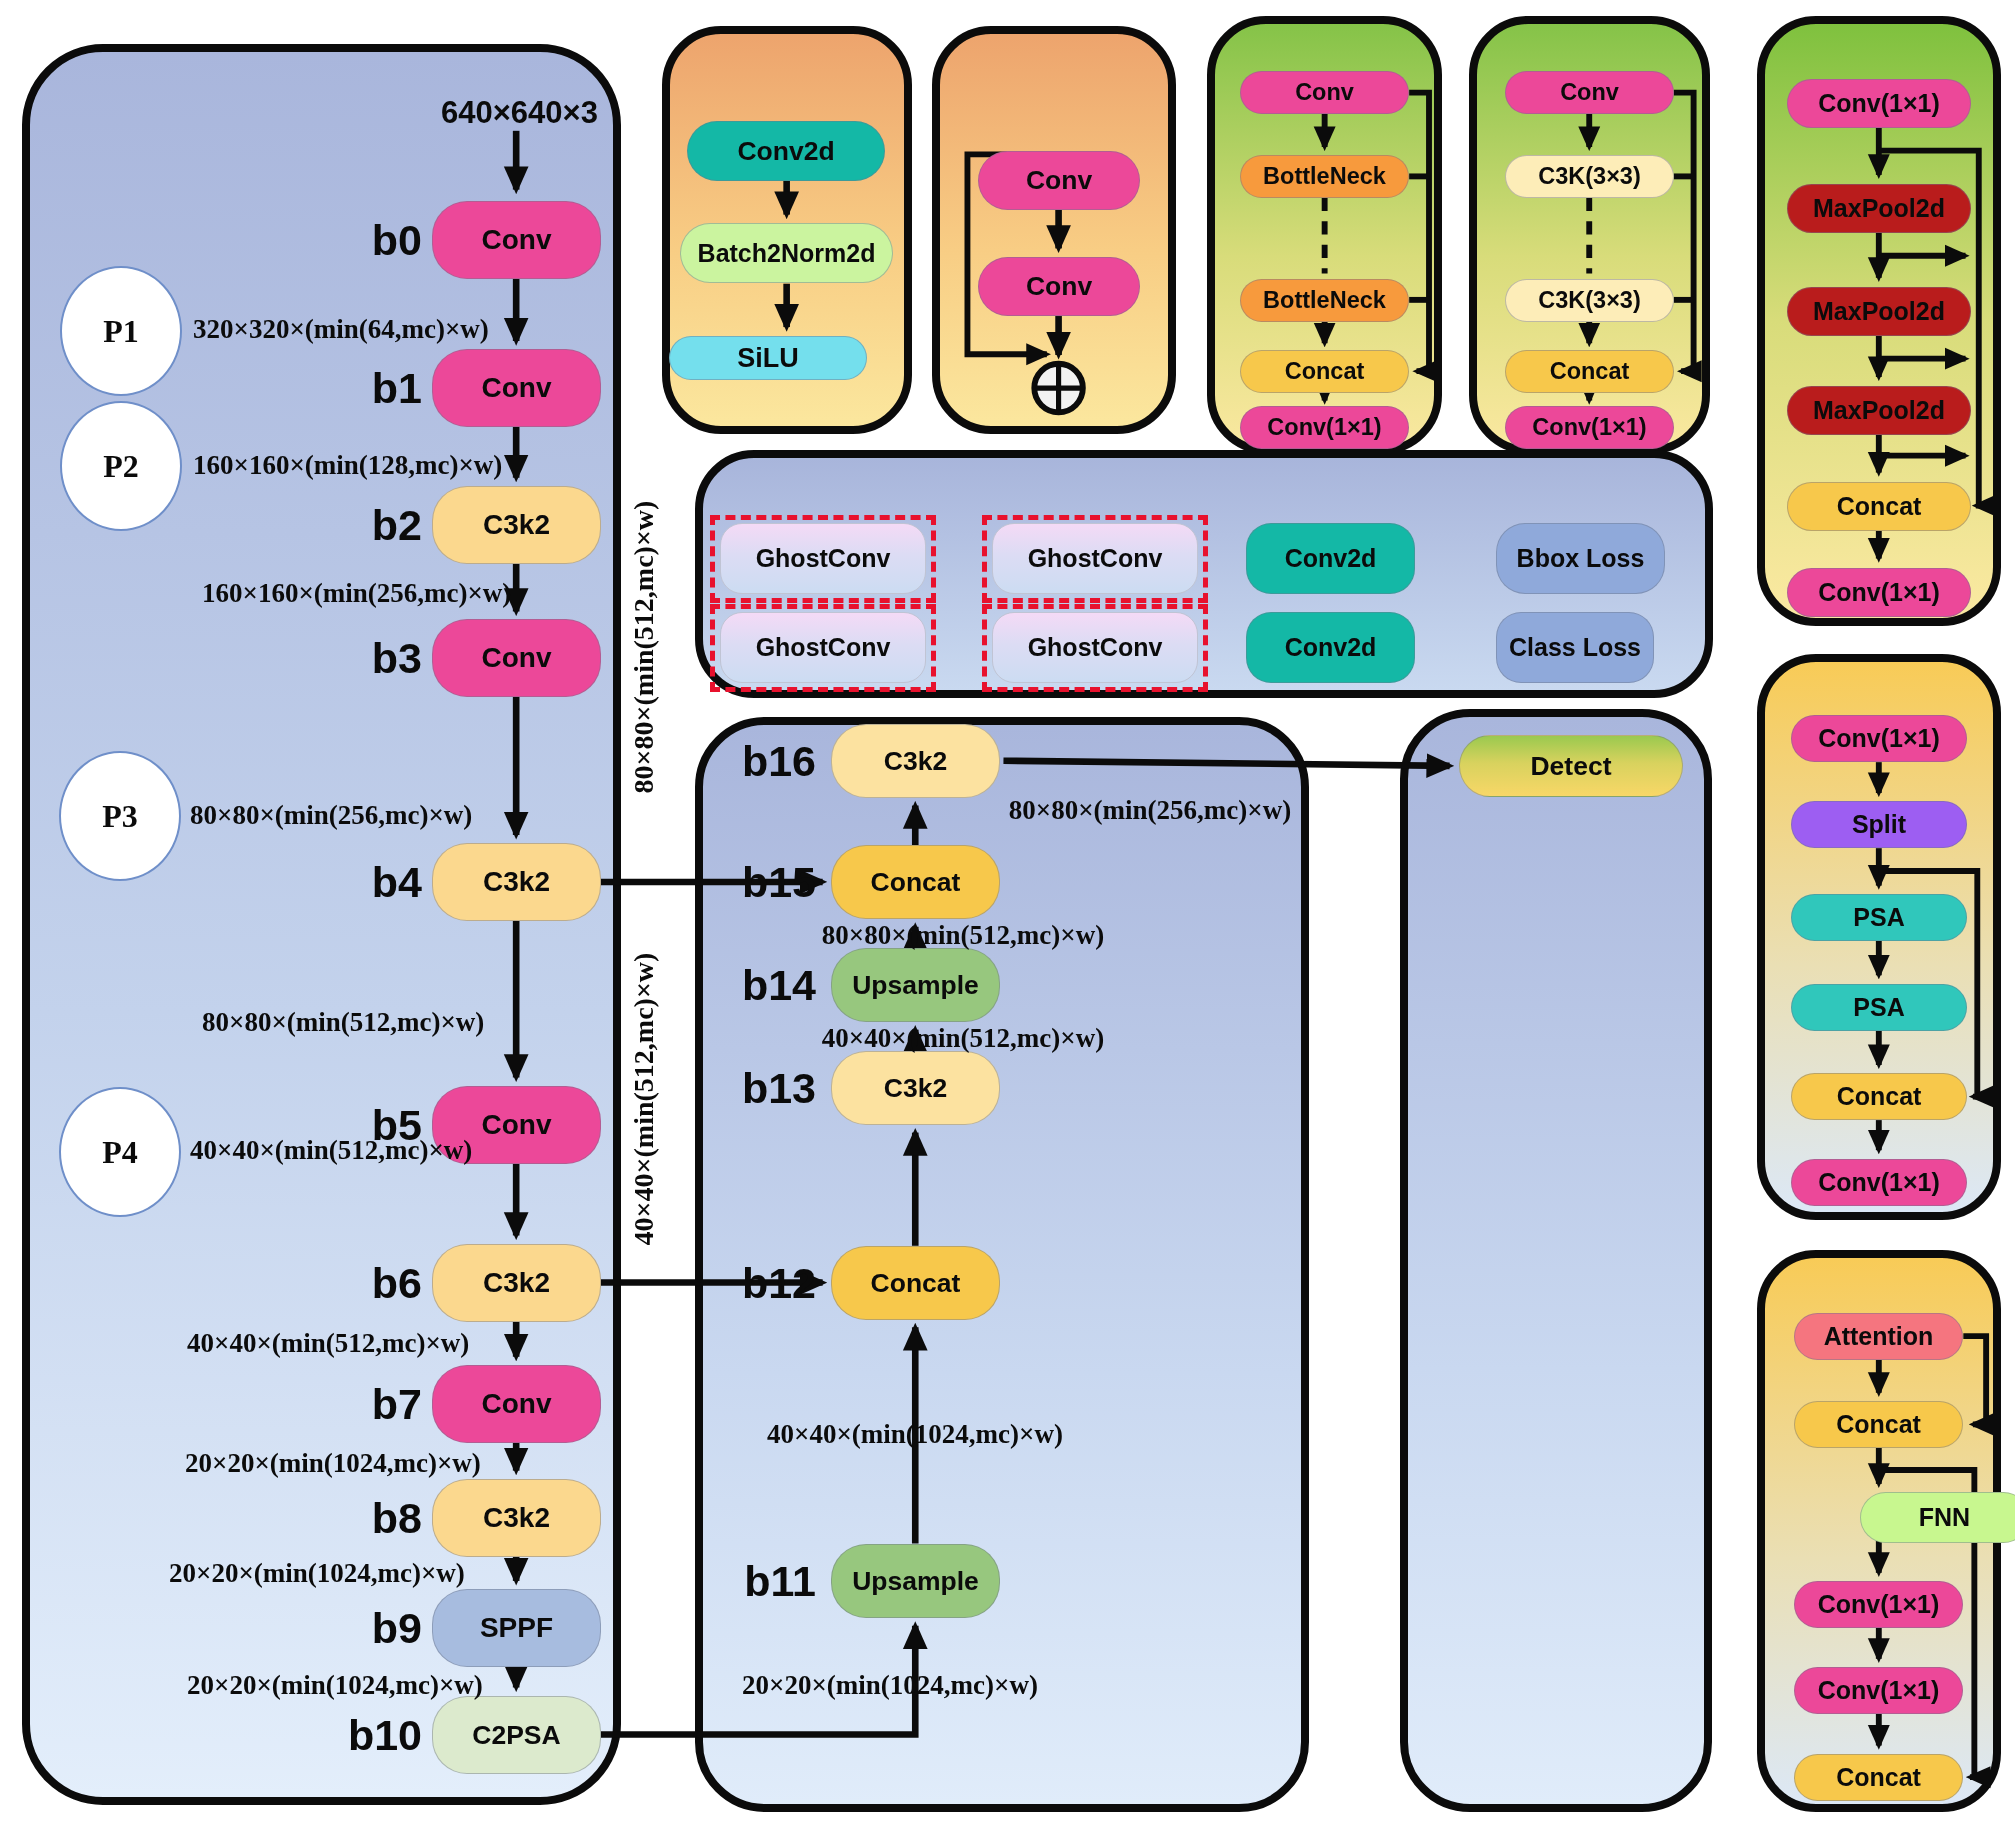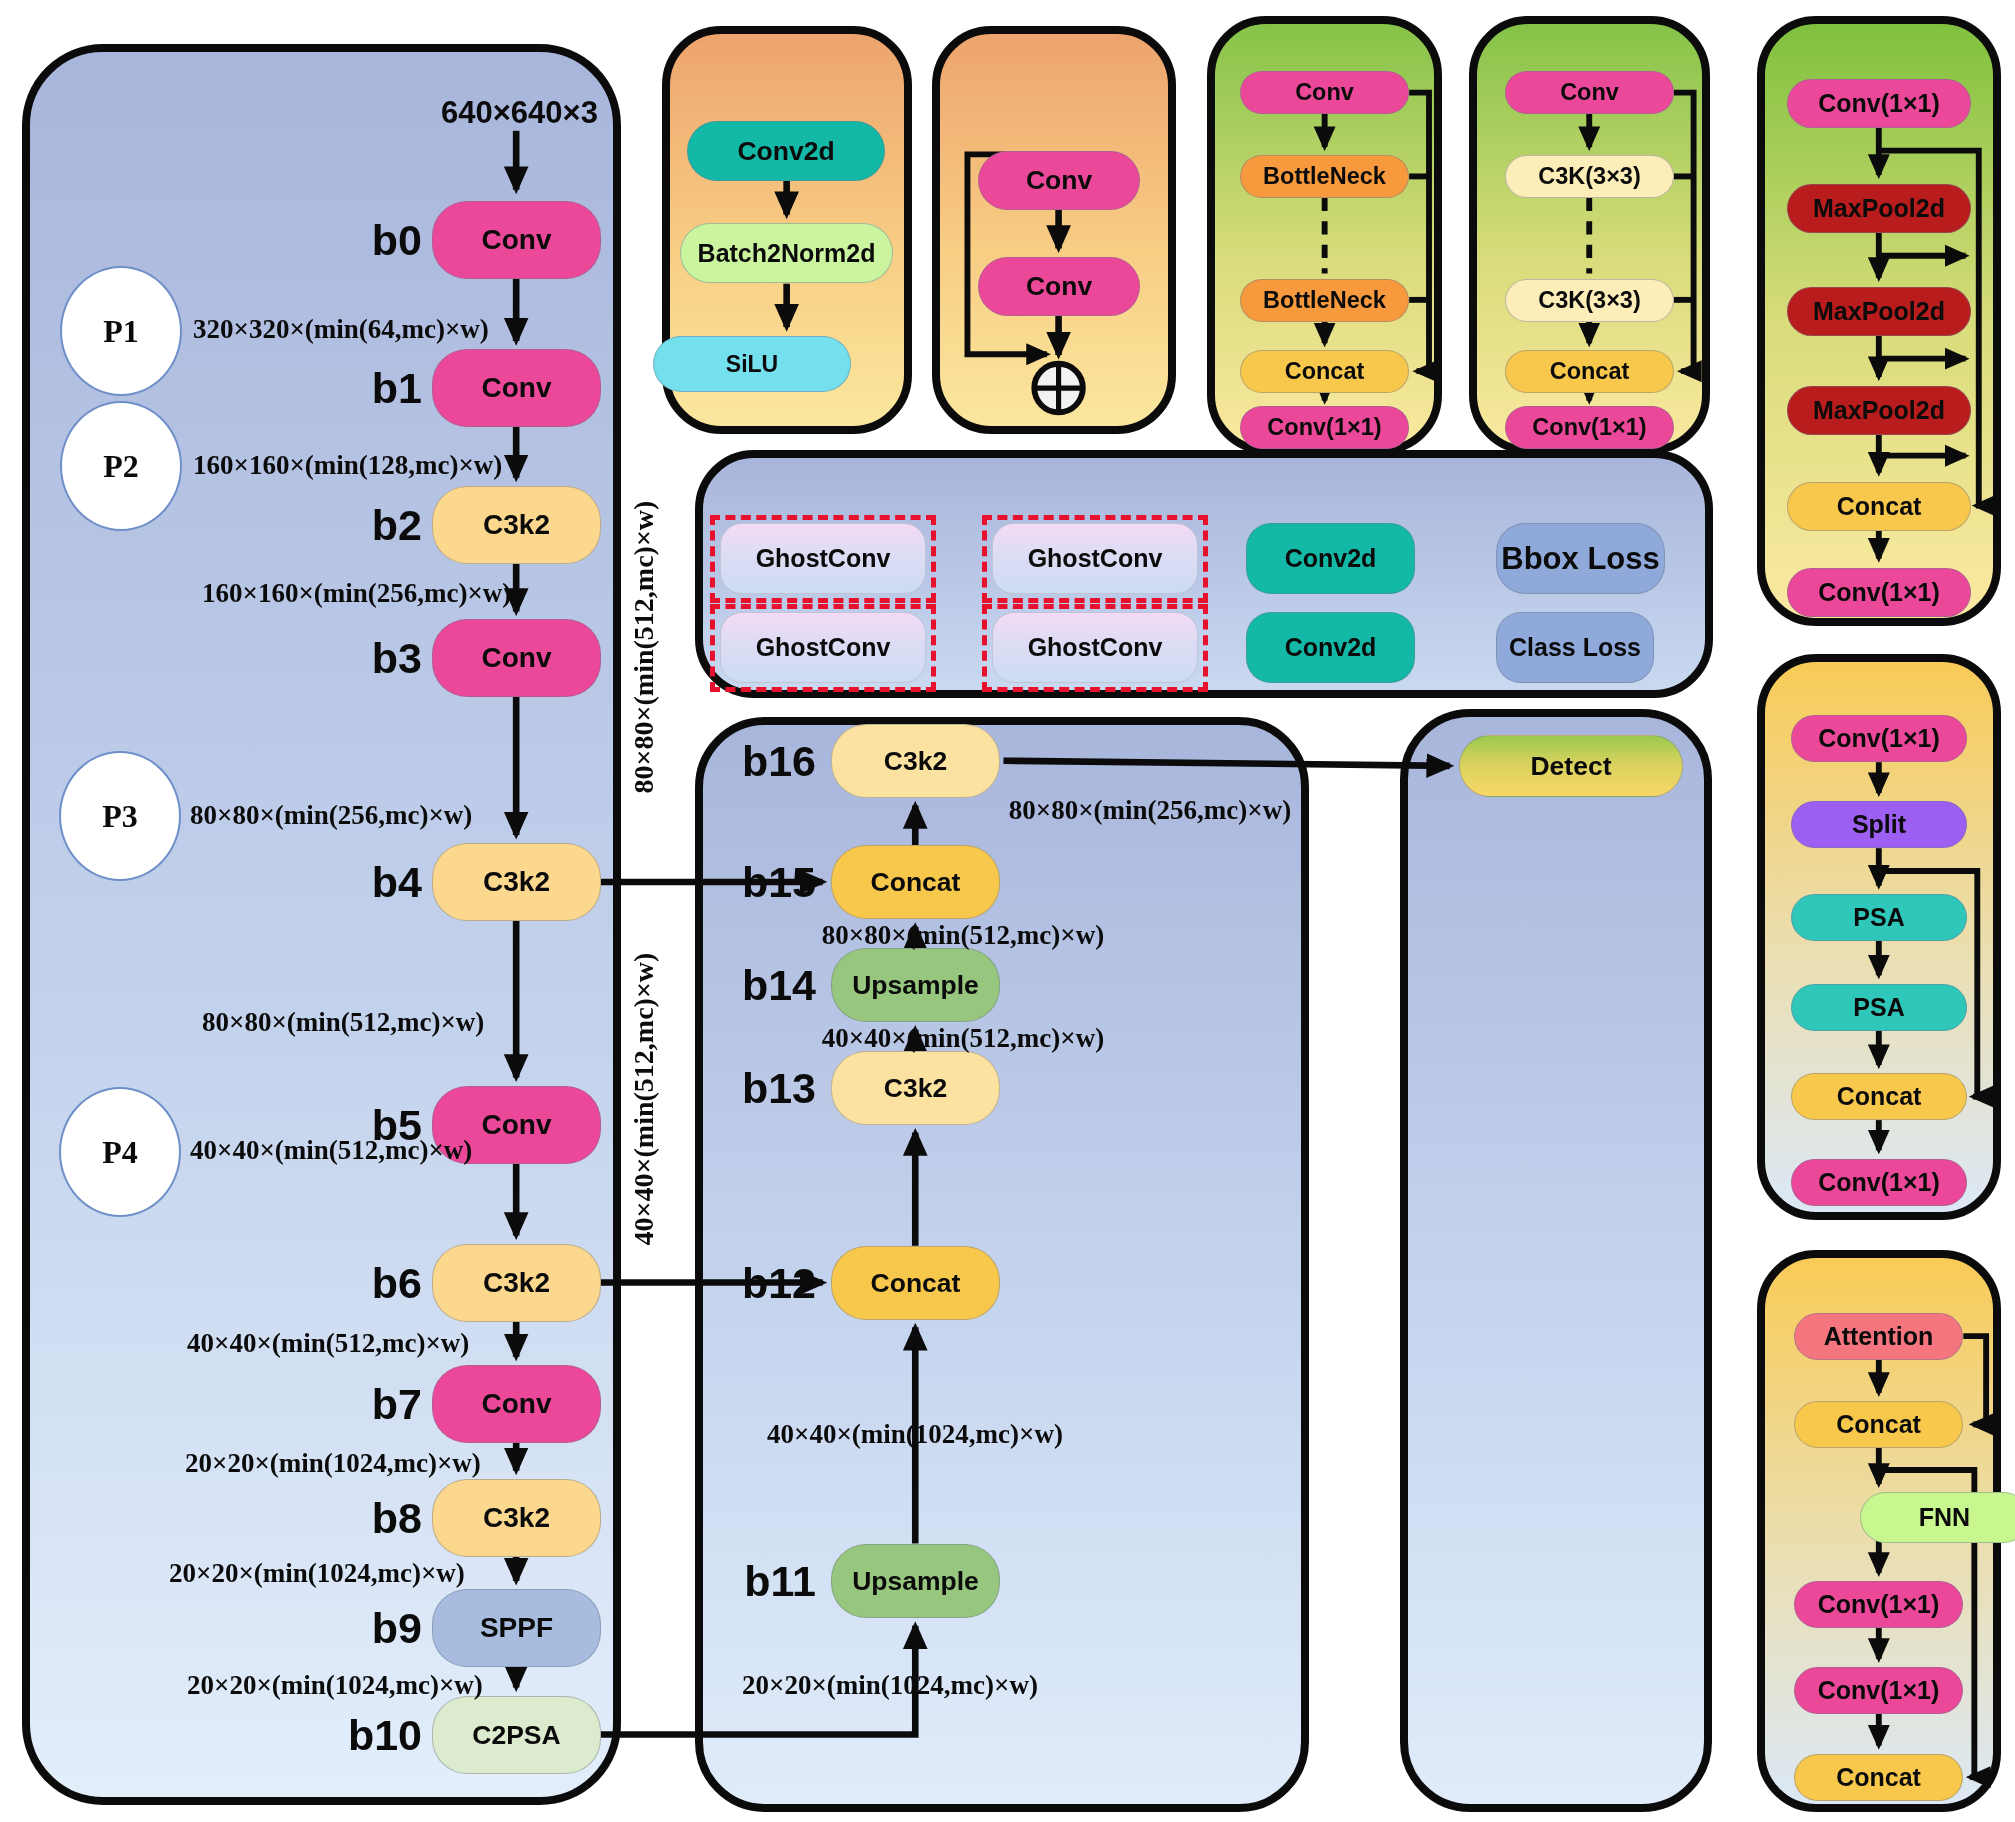--- a/index.html
+++ b/index.html
@@ -199,21 +199,21 @@
   <div class="dim" style="left:187px;top:1343px;">40×40×(min(512,mc)×w)</div>
   <div class="dim" style="left:169px;top:1573px;">20×20×(min(1024,mc)×w)</div>
   <div class="dim" style="left:187px;top:1685px;">20×20×(min(1024,mc)×w)</div>
 
   <div class="vdim" style="left:416px;top:625px;">80×80×(min(512,mc)×w)</div>
   <div class="vdim" style="left:416px;top:1077px;">40×40×(min(512,mc)×w)</div>
 
   <div class="ptitle" style="left:787px;top:66px;font-size:34px;">b. Conv</div>
   <div class="node n-conv2d" style="left:687px;top:121px;width:198px;height:60px;font-size:26.5px;">Conv2d</div>
   <div class="node n-bn" style="left:680px;top:223px;width:213px;height:60px;font-size:25px;">Batch2Norm2d</div>
-  <div class="node n-silu" style="left:653px;top:336px;width:198px;height:56px;font-size:23px;">SiLU</div>
+  <div class="node n-silu" style="left:669px;top:336px;width:198px;height:44px;font-size:27px;">SiLU</div>
 
   <div class="ptitle" style="left:1057px;top:62px;font-size:32px;">c. Bottle Neck</div>
   <div class="ptitle" style="left:1064px;top:99px;font-size:25px;">If</div>
   <div class="ptitle" style="left:1051px;top:129px;font-size:25px;">shortcut=True</div>
   <div class="node n-conv" style="left:978px;top:151px;width:162px;height:59px;font-size:26.5px;">Conv</div>
   <div class="node n-conv" style="left:978px;top:257px;width:162px;height:59px;font-size:26.5px;">Conv</div>
 
   <div class="ptitle" style="left:1325px;top:54px;font-size:32px;">d. C3K</div>
   <div class="node n-conv" style="left:1240px;top:71px;width:169px;height:43px;font-size:23.5px;">Conv</div>
   <div class="node n-bneck" style="left:1240px;top:155px;width:169px;height:43px;font-size:23.5px;">BottleNeck</div>
@@ -256,21 +256,21 @@
   <div class="redrect" style="left:710px;top:515px;width:226px;height:88px;"></div>
   <div class="redrect" style="left:982px;top:515px;width:226px;height:88px;"></div>
   <div class="redrect" style="left:710px;top:604px;width:226px;height:88px;"></div>
   <div class="redrect" style="left:982px;top:604px;width:226px;height:88px;"></div>
   <div class="node n-ghost" style="left:720px;top:523px;width:206px;height:71px;font-size:25px;border-radius:22px;">GhostConv</div>
   <div class="node n-ghost" style="left:992px;top:523px;width:206px;height:71px;font-size:25px;border-radius:22px;">GhostConv</div>
   <div class="node n-ghost" style="left:720px;top:612px;width:206px;height:71px;font-size:25px;border-radius:22px;">GhostConv</div>
   <div class="node n-ghost" style="left:992px;top:612px;width:206px;height:71px;font-size:25px;border-radius:22px;">GhostConv</div>
   <div class="node n-conv2d" style="left:1246px;top:523px;width:169px;height:71px;font-size:25px;border-radius:25px;">Conv2d</div>
   <div class="node n-conv2d" style="left:1246px;top:612px;width:169px;height:71px;font-size:25px;border-radius:25px;">Conv2d</div>
-  <div class="node n-loss" style="left:1496px;top:523px;width:169px;height:71px;font-size:31px;border-radius:29px;">Bbox Loss</div>
+  <div class="node n-loss" style="left:1496px;top:523px;width:169px;height:71px;font-size:25px;border-radius:29px;">Bbox Loss</div>
   <div class="node n-loss" style="left:1496px;top:612px;width:158px;height:71px;font-size:25px;border-radius:25px;">Class Loss</div>
 
   <div class="ptitle" style="left:1224px;top:748px;font-size:41px;">Neck</div>
   <div class="node n-neckc3k2" style="left:831px;top:724px;width:169px;height:74px;font-size:26.5px;">C3k2</div>
   <div class="node n-concat" style="left:831px;top:845px;width:169px;height:74px;font-size:26.5px;">Concat</div>
   <div class="node n-up" style="left:831px;top:948px;width:169px;height:74px;font-size:26.5px;">Upsample</div>
   <div class="node n-neckc3k2" style="left:831px;top:1051px;width:169px;height:74px;font-size:26.5px;">C3k2</div>
   <div class="node n-concat" style="left:831px;top:1246px;width:169px;height:74px;font-size:26.5px;">Concat</div>
   <div class="node n-up" style="left:831px;top:1544px;width:169px;height:74px;font-size:26.5px;">Upsample</div>
 

